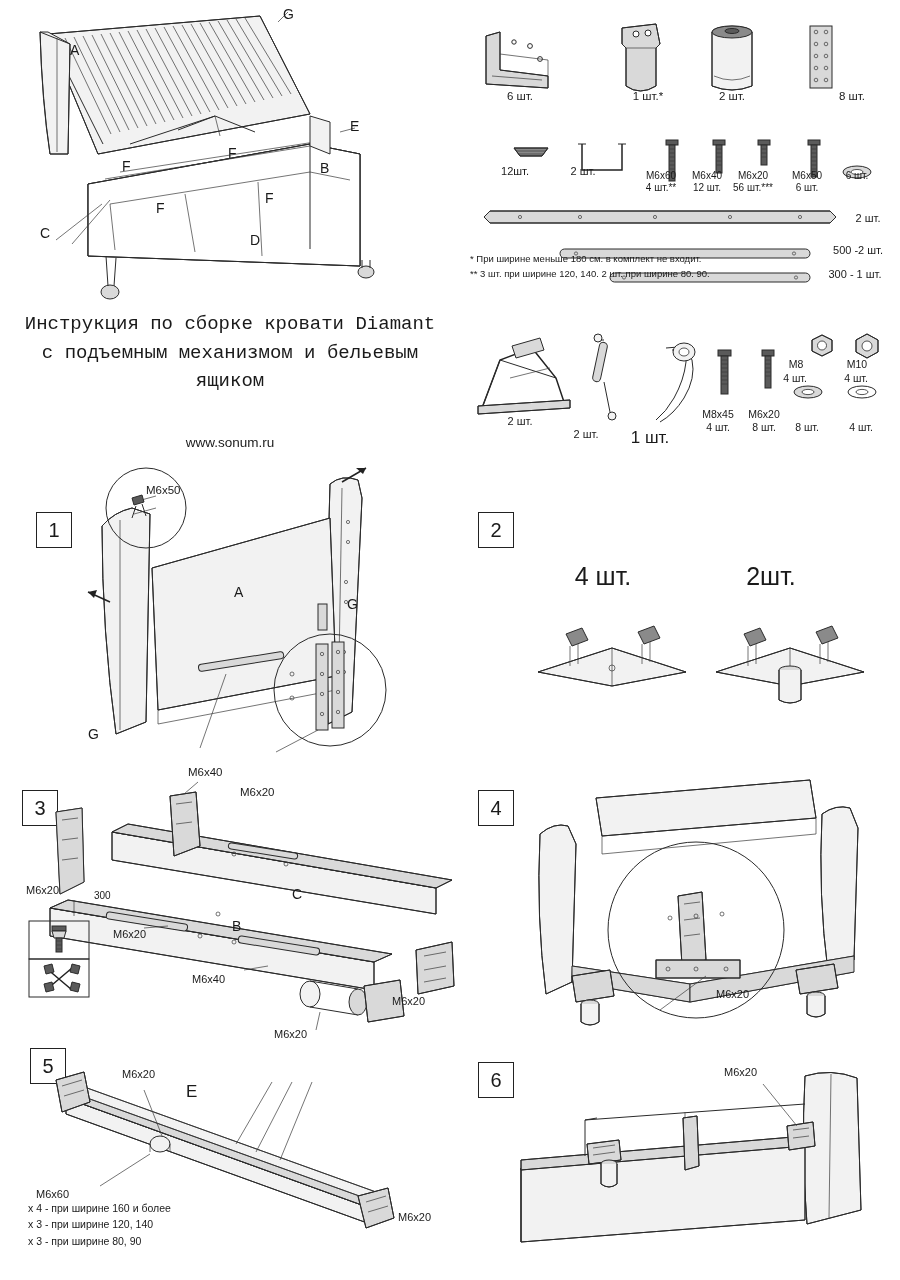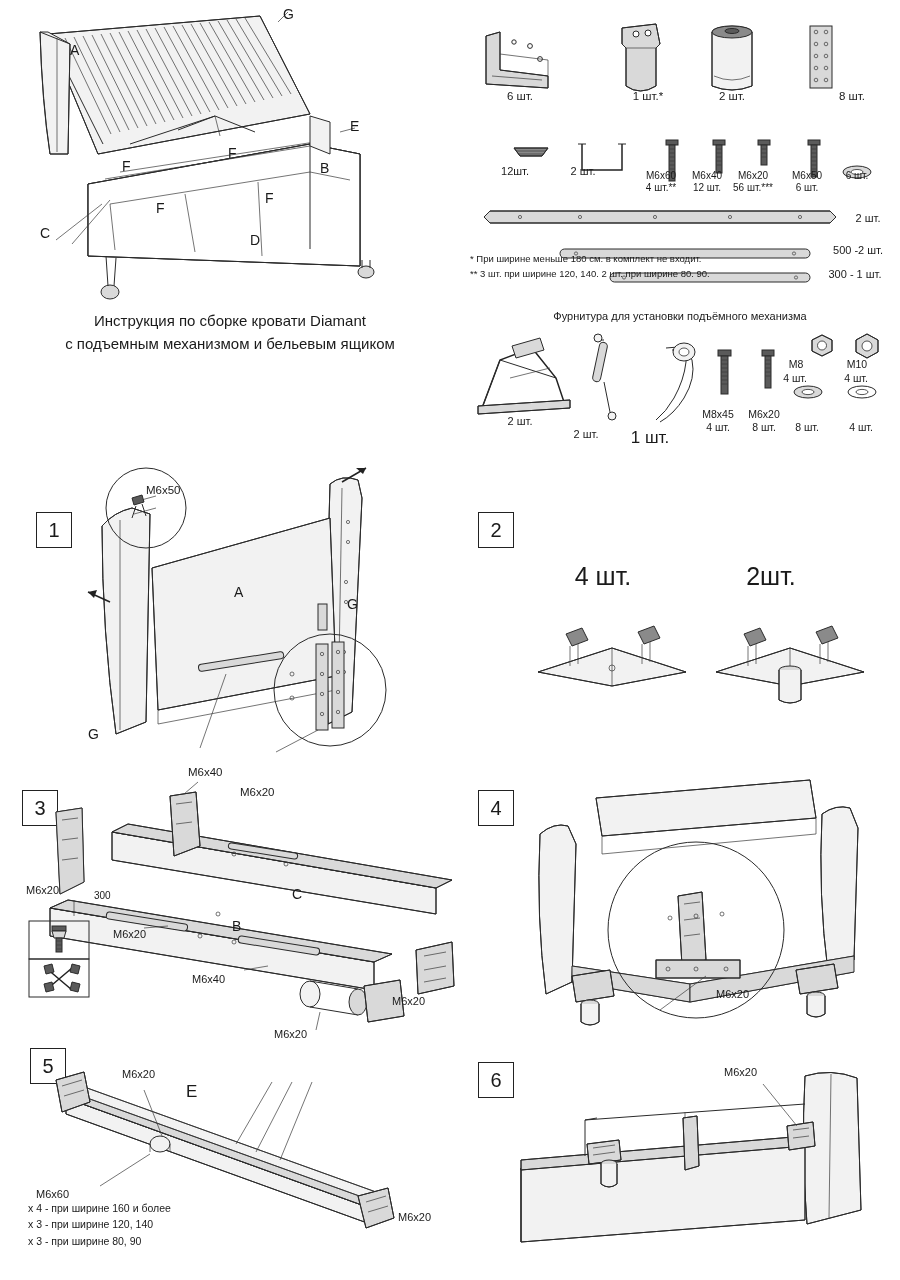--- a/index.html
+++ b/index.html
@@ -21,21 +21,21 @@
   .fill-md{fill:#d9d9d9;stroke:#2b2b2b;stroke-width:1;}
   .fill-dk{fill:#8a8a8a;stroke:#2b2b2b;stroke-width:1;}
   .fill-dd{fill:#5a5a5a;stroke:#2b2b2b;stroke-width:1;}
   .fill-w{fill:#ffffff;stroke:#2b2b2b;stroke-width:1;}
   .lbl{font-size:13px;fill:#111;font-family:"Liberation Sans",sans-serif;}
   .stepbox{
     border:1.4px solid #222;width:34px;height:34px;
     display:flex;align-items:center;justify-content:center;
     font-size:20px;
   }
-  .title{font-size:15px;text-align:center;line-height:1.5;}
+  .title{font-size:19px;text-align:center;line-height:1.5;font-family:Liberation Mono, monospace;}
   .url{font-size:13.5px;text-align:center;}
   .note{font-size:9.5px;line-height:1.55;}
   .qty{font-size:11.5px;text-align:center;}
   .qty-b{font-size:25px;text-align:center;}
   .hw-title{font-size:11px;text-align:center;}
   .foot-note{font-size:9.5px;}
 </style>
 </head>
 <body>
 
@@ -116,20 +116,21 @@
   <div class="abs lbl" style="left:250px;top:232px;font-size:14px;">D</div>
   <div class="abs lbl" style="left:122px;top:158px;font-size:14px;">F</div>
   <div class="abs lbl" style="left:228px;top:145px;font-size:14px;">F</div>
   <div class="abs lbl" style="left:156px;top:200px;font-size:14px;">F</div>
   <div class="abs lbl" style="left:265px;top:190px;font-size:14px;">F</div>
 
   <div class="abs title" style="left:20px;top:310px;width:420px;">
     <div>Инструкция по сборке кровати Diamant</div>
     <div>с подъемным механизмом и бельевым ящиком</div>
   </div>
+  <div class="abs url" style="left:20px;top:435px;width:420px;">www.sonum.ru</div>
 
   <div class="abs" style="left:470px;top:14px;width:420px;height:90px;">
     <svg width="420" height="90" viewBox="0 0 420 90">
 
       <path class="fill-md" d="M16 22 L30 18 L30 56 L78 62 L78 74 L16 70 Z"></path>
       <path class="ln" d="M16 22 L30 18 L30 56 L78 62 L78 74 L16 70 Z"></path>
       <path class="ln-thin" d="M22 62 L72 66"></path>
       <circle cx="60" cy="32" r="2.4" class="fill-w"></circle>
       <circle cx="70" cy="45" r="2.4" class="fill-w"></circle>
       <circle cx="44" cy="28" r="2.2" class="fill-w"></circle>
@@ -248,21 +249,20 @@
   </div>
   <div class="abs qty" style="left:840px;top:212px;width:56px;font-size:11px;">2 шт.</div>
   <div class="abs qty" style="left:820px;top:244px;width:76px;font-size:11px;">500 -2 шт.</div>
   <div class="abs qty" style="left:812px;top:268px;width:86px;font-size:11px;">300 - 1 шт.</div>
 
   <div class="abs note" style="left:470px;top:252px;width:330px;">
     <div>* При ширине меньше 180 см. в комплект не входит.</div>
     <div>** 3 шт. при ширине  120, 140. 2 шт. при ширине 80. 90.</div>
   </div>
 
-  <div class="abs hw-title" style="left:470px;top:310px;width:420px;font-size:11px;">Фурнитура для установки подъёмного механизма</div>
 
   <div class="abs" style="left:470px;top:326px;width:420px;height:110px;">
     <svg width="420" height="110" viewBox="0 0 420 110">
 
       <path class="ln-thick" d="M12 82 L30 34 L62 22 L86 52 L94 76"></path>
       <path class="ln" d="M30 34 L86 52 M12 82 L94 76 M30 34 L12 82"></path>
       <path class="fill-md" d="M8 80 L100 74 L100 82 L8 88 Z"></path>
       <path class="ln" d="M8 80 L100 74 L100 82 L8 88 Z"></path>
       <path class="fill-md" d="M42 20 L70 12 L74 24 L46 32 Z"></path>
       <path class="ln-thin" d="M40 52 L80 42"></path>

